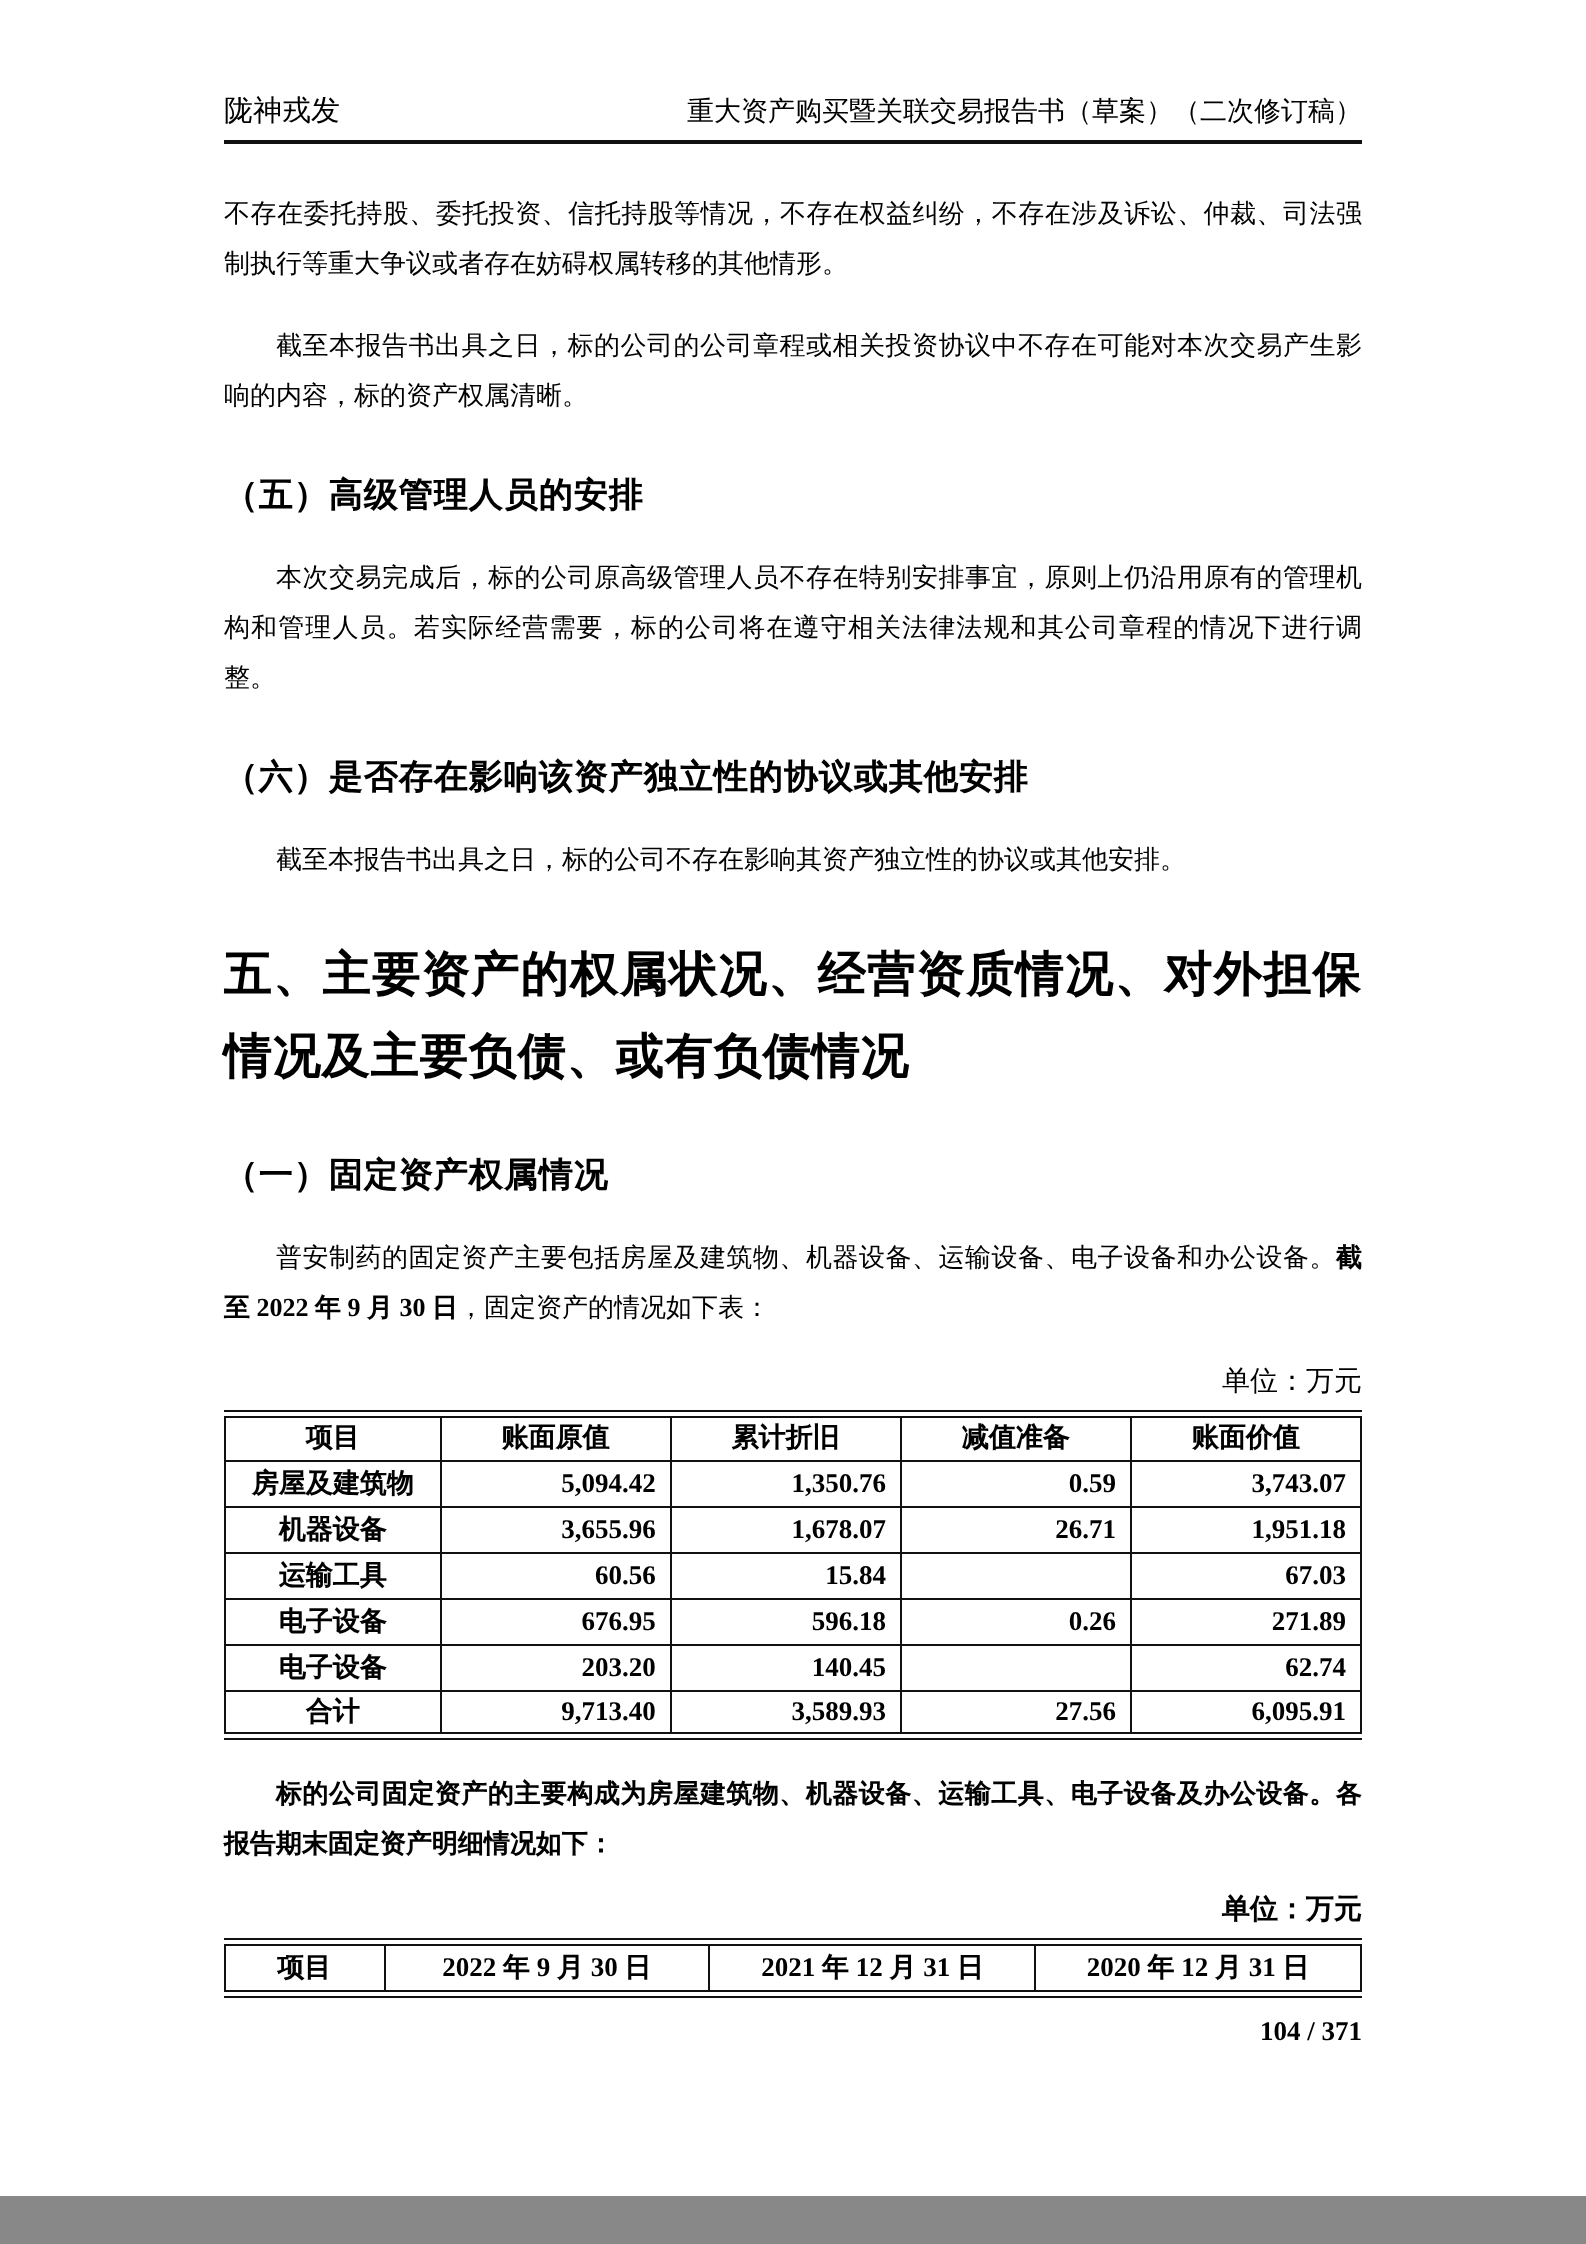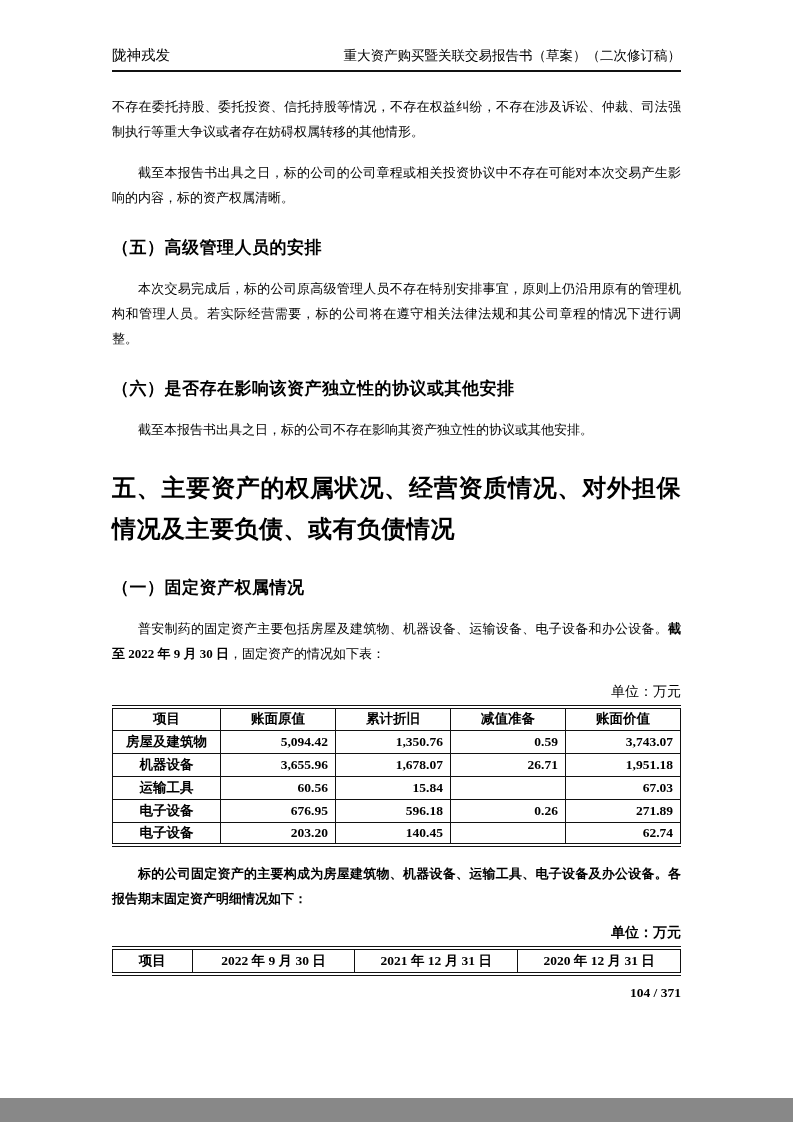--- a/index.html
+++ b/index.html
@@ -160,20 +160,27 @@
         <td class="num">0.26</td>
         <td class="num">271.89</td>
       </tr>
       <tr>
         <td class="label">电子设备</td>
         <td class="num">203.20</td>
         <td class="num">140.45</td>
         <td class="num"></td>
         <td class="num">62.74</td>
       </tr>
+      <tr>
+        <td class="label">合计</td>
+        <td class="num">9,713.40</td>
+        <td class="num">3,589.93</td>
+        <td class="num">27.56</td>
+        <td class="num">6,095.91</td>
+      </tr>
     </tbody>
       </table>
 
     <p class="body-text indent bold-para" style="margin-bottom:1px">标的公司固定资产的主要构成为房屋建筑物、机器设备、运输工具、电子设备及办公设备。各报告期末固定资产明细情况如下：</p>
 
     <div class="unit-line bold">单位：万元</div>
 
     <table class="data-table t2" style="margin-bottom:0">
       <colgroup>
           <col class="c0">

